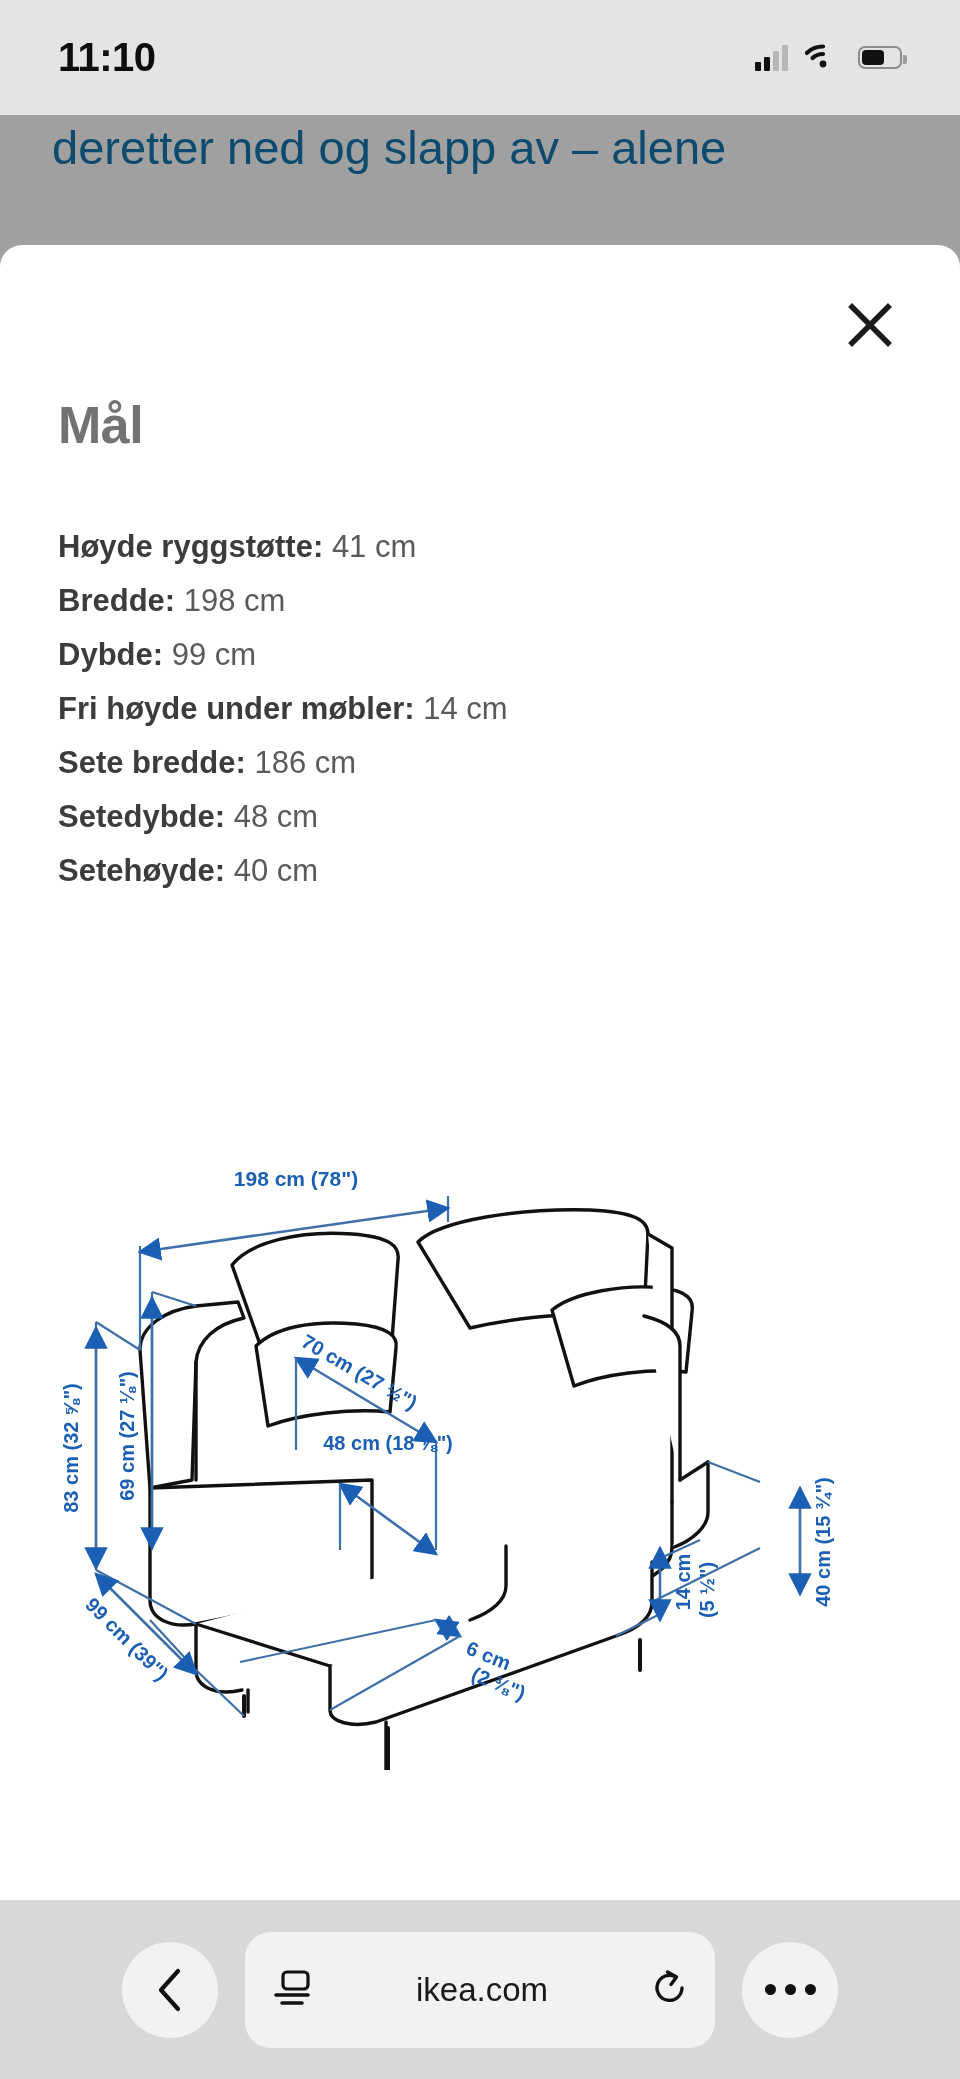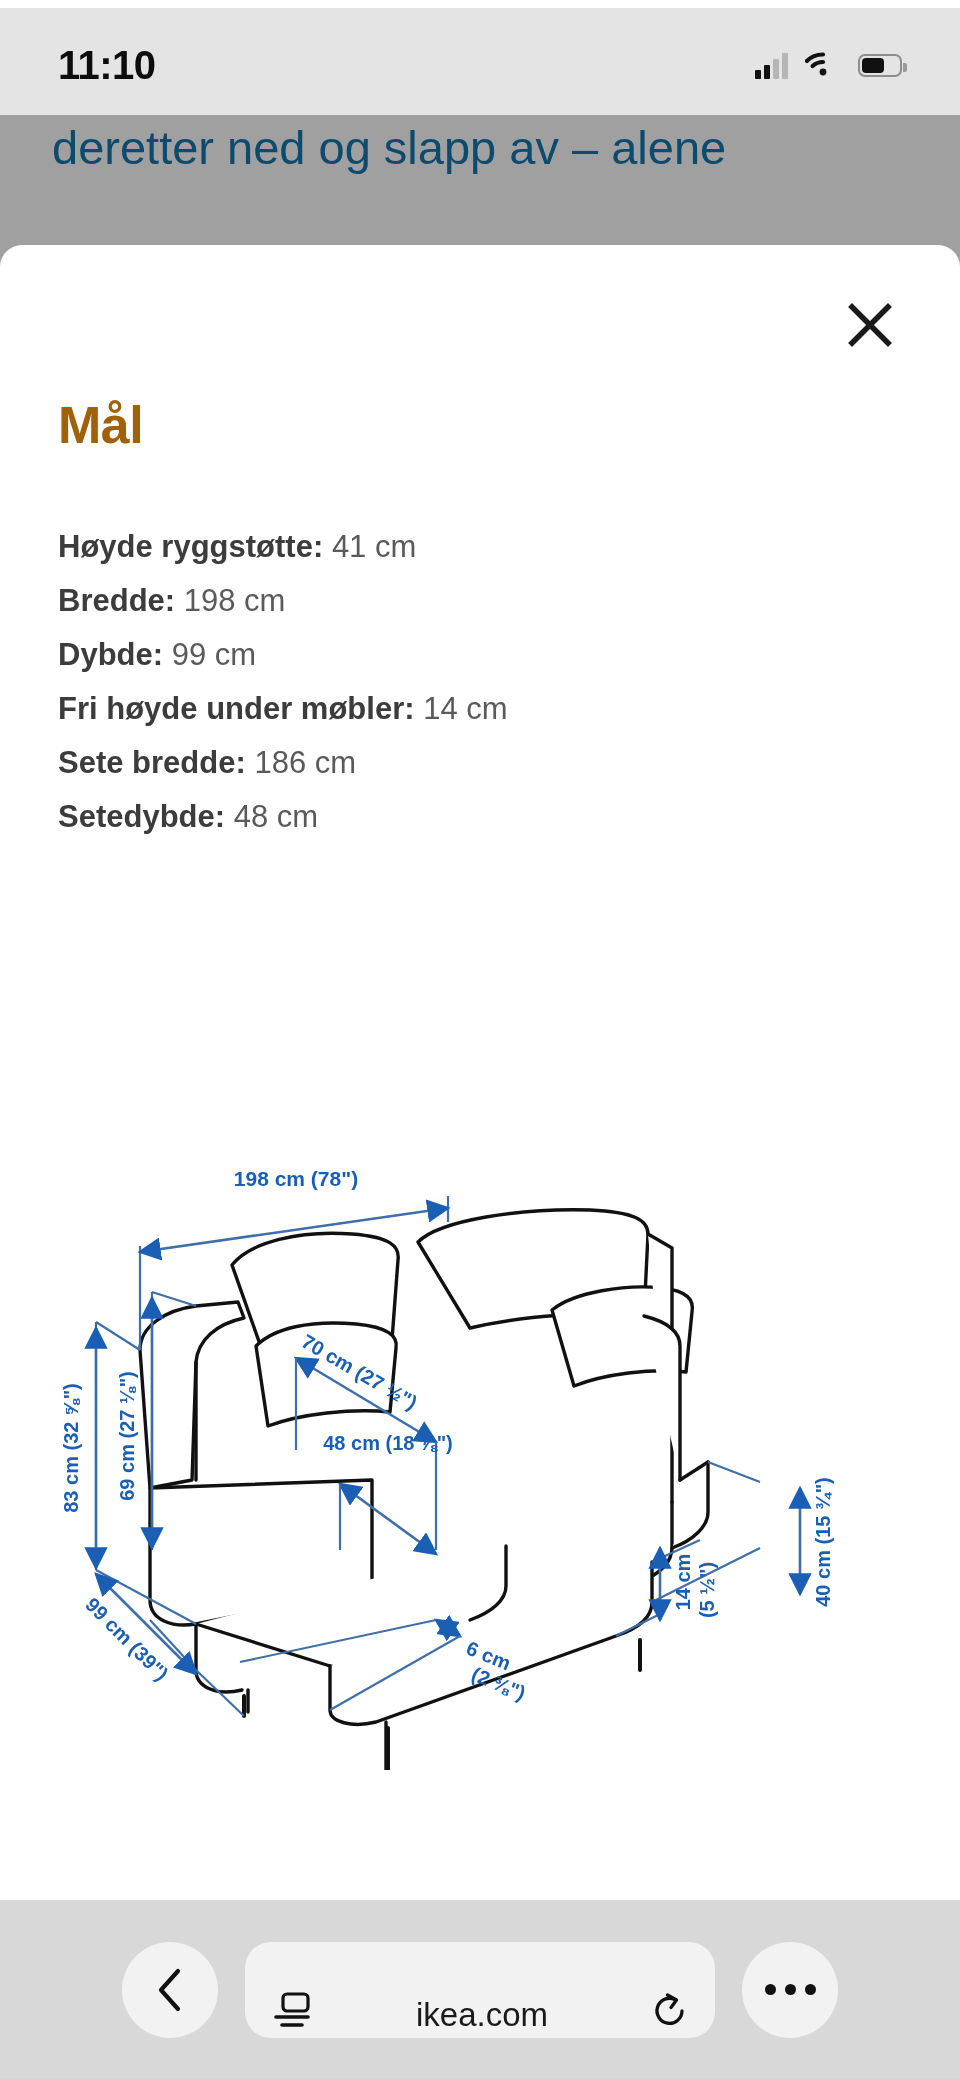--- a/index.html
+++ b/index.html
@@ -8,21 +8,21 @@
     font-family:"Liberation Sans", sans-serif;
     background:#ffffff;
     overflow:hidden;
   }
   #screen { position:relative; width:960px; height:2079px; background:#ffffff; }
 
   
   .statusbar{
     position:absolute; left:0; top:0; width:960px; height:115px;
     background:#e4e4e4; display:flex; align-items:center;
-    justify-content:space-between; padding:0 58px;margin-top:8px;
+    justify-content:space-between; padding:0 58px;
   }
   .status-time{ font-size:40px; font-weight:600; color:#0d0d0d; letter-spacing:-0.5px;
     font-family:"Liberation Sans", sans-serif; }
   .status-right{ display:flex; align-items:center; gap:17px; }
   .sig{ display:flex; align-items:flex-end; gap:3px; height:26px; }
   .sig i{ display:block; width:6px; background:#b6b6b6; border-radius:1px; }
   .sig i.on{ background:#111; }
   .sig i:nth-child(1){ height:9px; }
   .sig i:nth-child(2){ height:14px; }
   .sig i:nth-child(3){ height:20px; }
@@ -51,21 +51,21 @@
   }
   .close-btn{
     position:absolute; right:48px; top:283px; width:84px; height:84px;
     display:flex; align-items:center; justify-content:center;
     background:transparent; border:none; cursor:pointer;
   }
   .close-btn svg{ display:block; }
 
   .sheet-title{
     position:absolute; left:58px; top:395px;
-    font-size:52px; font-weight:700; color:#a16207; letter-spacing:-0.5px;
+    font-size:52px; font-weight:700; color:#737373; letter-spacing:-0.5px;
   }
 
   .specs{ position:absolute; left:58px; top:520px; width:840px; }
   .spec-row{
     font-size:31px; line-height:54px; color:#4a4a4a; white-space:nowrap;
   }
   .spec-row .k{ font-weight:700; color:#3c3c3c; }
   .spec-row .v{ font-weight:400; color:#5a5a5a; }
 
   
@@ -77,23 +77,23 @@
     position:absolute; left:0; top:1900px; width:960px; height:179px;
     background:#d8d8d8;
     display:flex; align-items:center; justify-content:center; gap:27px;
   }
   .circ-btn{
     width:96px; height:96px; border-radius:50%; background:#f2f2f2;
     display:flex; align-items:center; justify-content:center;
     border:none; cursor:pointer; flex:0 0 auto;
   }
   .urlbar{
-    width:470px; height:96px; border-radius:26px; background:#f2f2f2;
-    display:flex; align-items:flex-end; justify-content:space-between;
-    padding:4px 28px; cursor:pointer;
+    width:470px; height:116px; border-radius:26px; background:#f2f2f2;
+    display:flex; align-items:center; justify-content:space-between;
+    padding:12px 28px; cursor:pointer;
   }
   .url-text{ font-size:33px; color:#1a1a1a; font-weight:400; }
   .dots{ display:flex; gap:9px; }
   .dots i{ width:11px; height:11px; border-radius:50%; background:#111; display:block; }
 </style>
 </head>
 <body>
 
 <div id="screen">
 
@@ -150,20 +150,24 @@
       <span class="k">Fri høyde under møbler:</span>
       <span class="v">14 cm</span>
     </div>
     <div class="spec-row">
       <span class="k">Sete bredde:</span>
       <span class="v">186 cm</span>
     </div>
     <div class="spec-row">
       <span class="k">Setedybde:</span>
       <span class="v">48 cm</span>
+    </div>
+    <div class="spec-row">
+      <span class="k">Setehøyde:</span>
+      <span class="v">40 cm</span>
     </div>
   </div>
 
   <div class="diagram">
     <svg viewBox="0 0 960 620" xmlns="http://www.w3.org/2000/svg">
       <defs>
         <marker id="ah" markerWidth="9" markerHeight="9" refX="8" refY="4.5" orient="auto">
           <path d="M0,0 L9,4.5 L0,9 z" fill="#1a5fb4"></path>
         </marker>
         <marker id="ahs" markerWidth="9" markerHeight="9" refX="1" refY="4.5" orient="auto">

